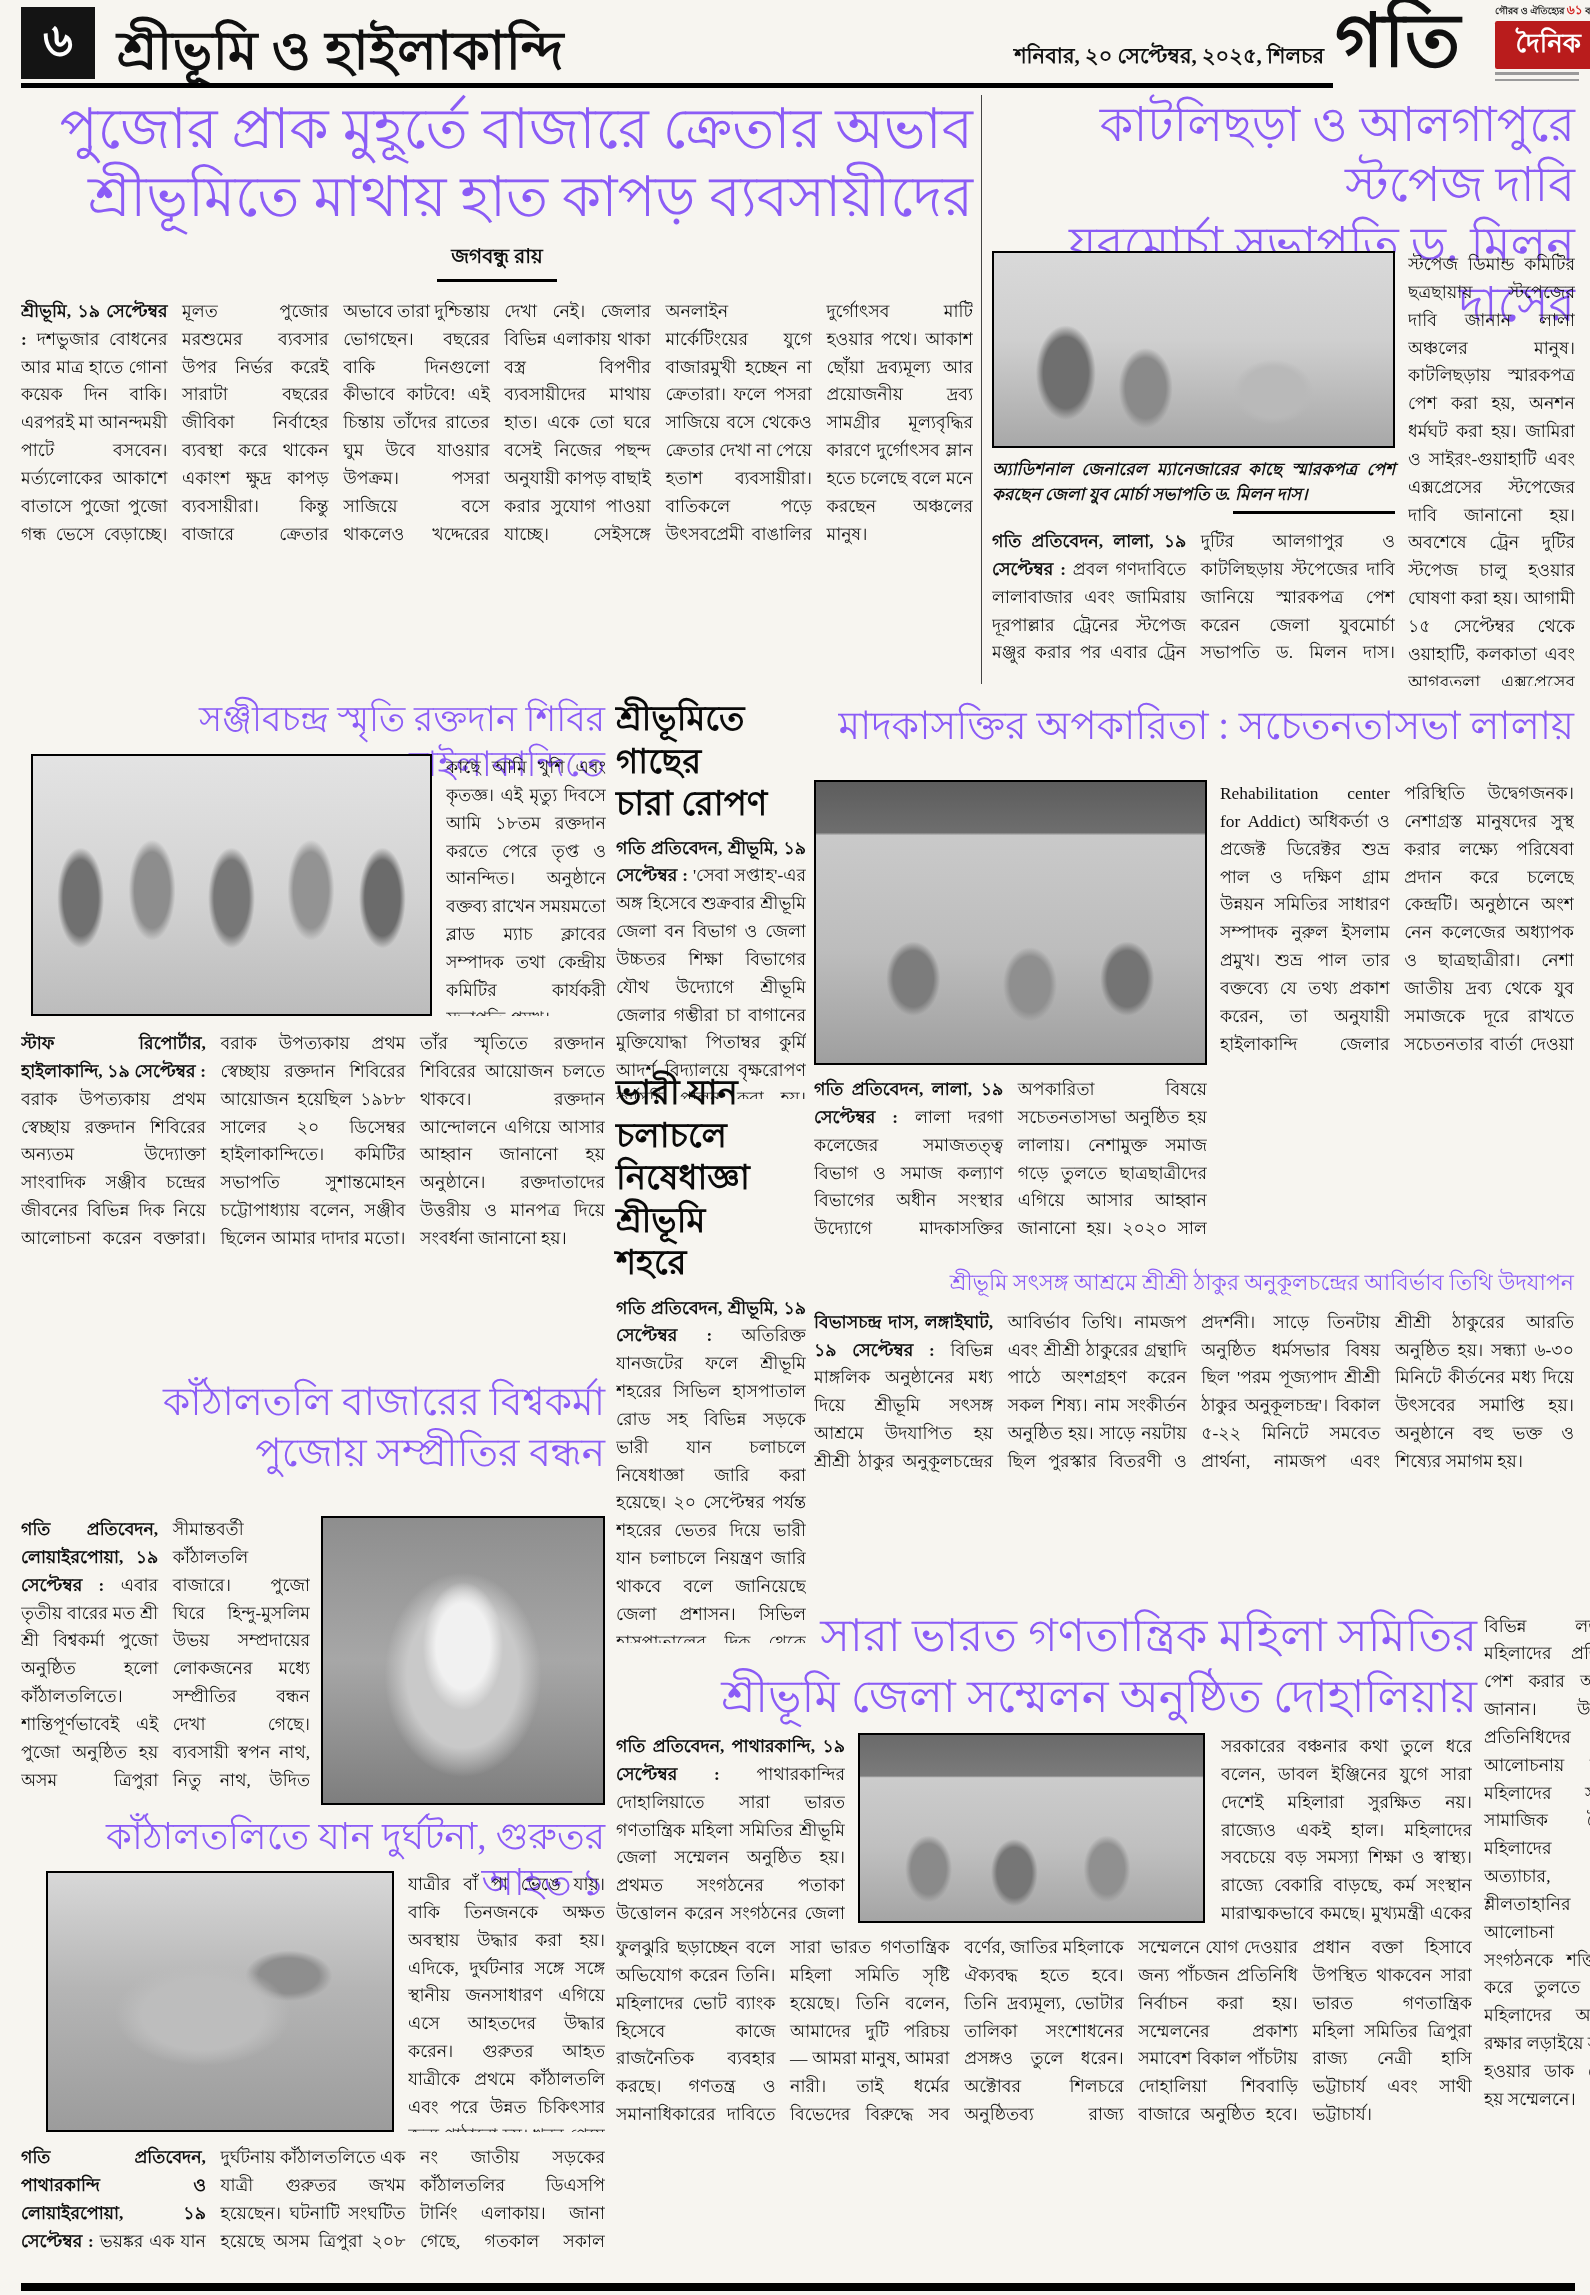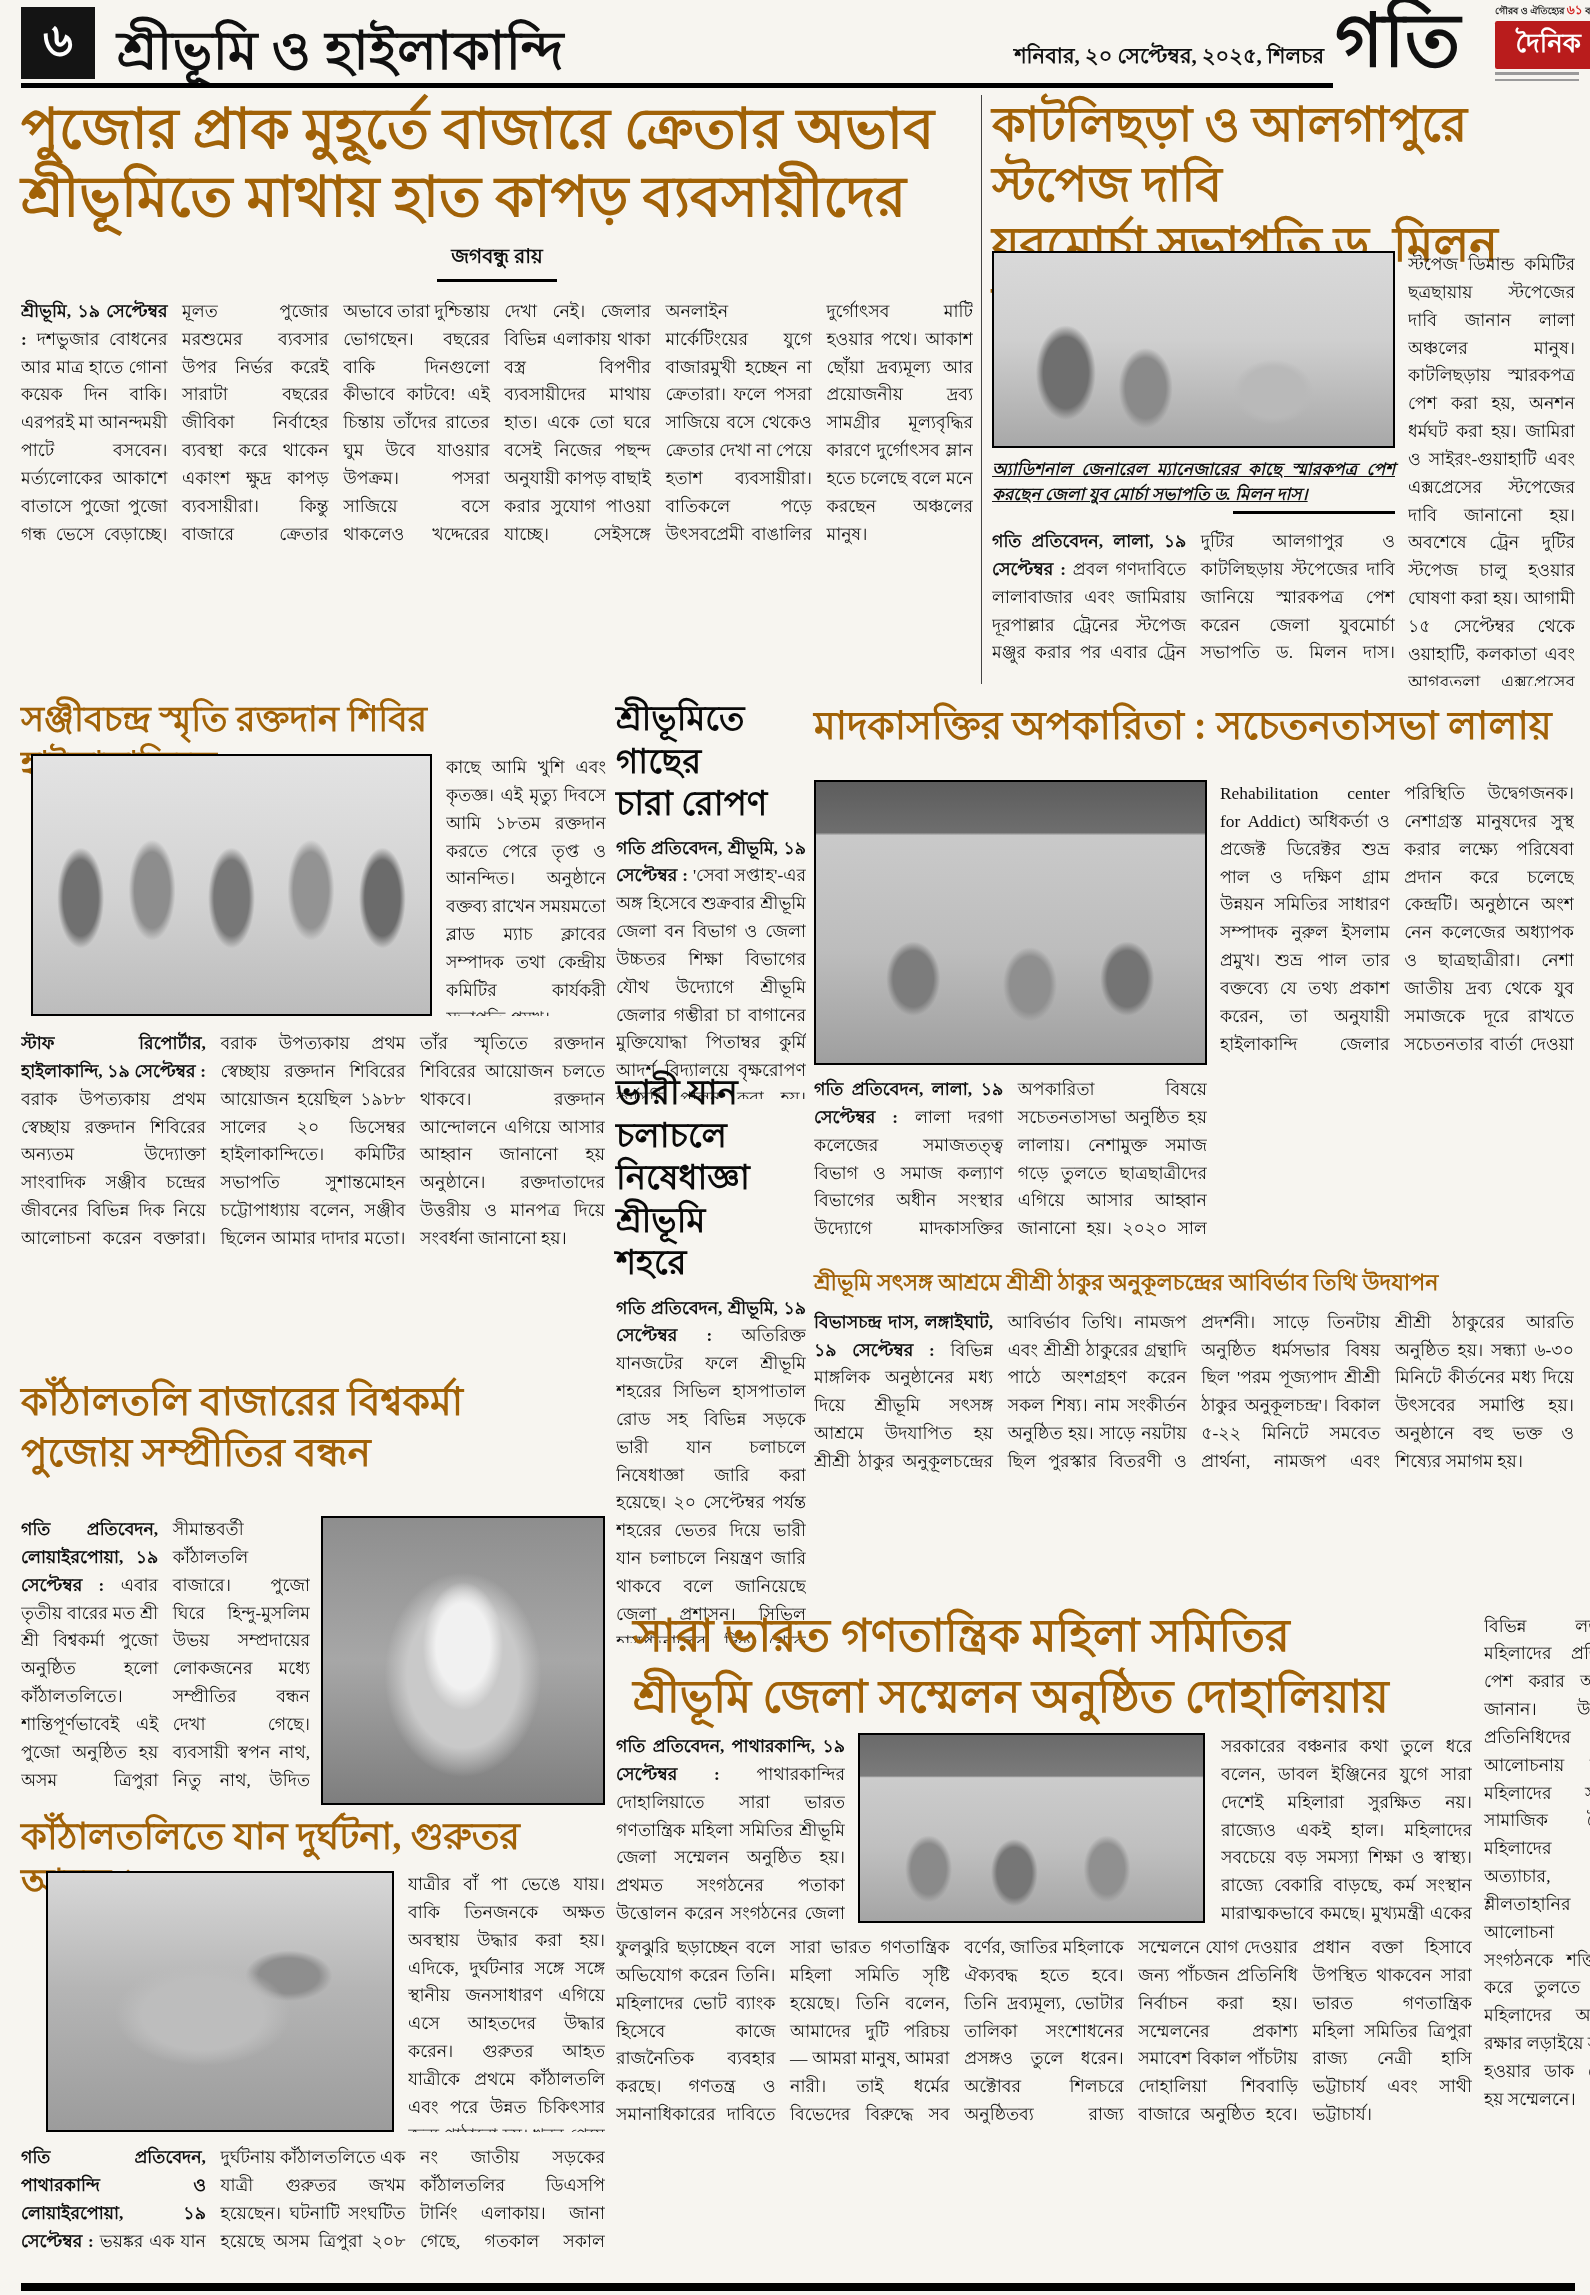--- a/index.html
+++ b/index.html
@@ -15,21 +15,21 @@
   .section-title{font-size:53px;font-weight:bold;letter-spacing:0.6px;white-space:nowrap;}
   .dateline-top{font-size:21px;font-weight:bold;text-align:right;}
   .rule{background:#000;}
   .logo-main{font-size:74px;font-weight:bold;line-height:1;}
   .logo-tag{font-size:9.5px;font-weight:bold;color:#222;white-space:nowrap;}
   .logo-tag b{color:#d42422;font-size:12.3px;}
   .logo-box{background:#b91c1c;color:#fff;font-size:26px;font-weight:bold;
     text-align:center;padding:2.2px 5.6px;border-radius:2.2px;}
   .logo-line{background:#9a9a9a;height:2.8px;margin-top:3.4px;}
   
-  .hl{font-weight:bold;color:#a16207;text-align:left;}
+  .hl{font-weight:normal;color:#8b5cf6;text-align:right;}
   .hl-left{font-weight:bold;color:#0a0a0a;text-align:left;}
   .h100{font-size:56px;line-height:1.22;}
   .h74{font-size:48px;line-height:1.25;}
   .h80{font-size:45px;line-height:1.28;}
   .h70{font-size:39px;line-height:1.3;}
   .h66{font-size:37px;line-height:1.25;}
   .h62{font-size:34px;line-height:1.25;}
   .h58{font-size:22px;line-height:1.3;}
   .h64n{font-size:35px;line-height:1.28;}
   .body-text{font-size:17.4px;line-height:1.6;text-align:justify;overflow:hidden;}
@@ -106,21 +106,21 @@
       <span>দশভুজার বোধনের আর মাত্র হাতে গোনা কয়েক দিন বাকি। এরপরই মা আনন্দময়ী পাটে বসবেন। মর্ত্যলোকের আকাশে বাতাসে পুজো পুজো গন্ধ ভেসে বেড়াচ্ছে। মূলত পুজোর মরশুমের ব্যবসার উপর নির্ভর করেই সারাটা বছরের জীবিকা নির্বাহের ব্যবস্থা করে থাকেন একাংশ ক্ষুদ্র কাপড় ব্যবসায়ীরা। কিন্তু বাজারে ক্রেতার অভাবে তারা দুশ্চিন্তায় ভোগছেন। বছরের বাকি দিনগুলো কীভাবে কাটবে! এই চিন্তায় তাঁদের রাতের ঘুম উবে যাওয়ার উপক্রম। পসরা সাজিয়ে বসে থাকলেও খদ্দেরের দেখা নেই। জেলার বিভিন্ন এলাকায় থাকা বস্ত্র বিপণীর ব্যবসায়ীদের মাথায় হাত। একে তো ঘরে বসেই নিজের পছন্দ অনুযায়ী কাপড় বাছাই করার সুযোগ পাওয়া যাচ্ছে। সেইসঙ্গে অনলাইন মার্কেটিংয়ের যুগে বাজারমুখী হচ্ছেন না ক্রেতারা। ফলে পসরা সাজিয়ে বসে থেকেও ক্রেতার দেখা না পেয়ে হতাশ ব্যবসায়ীরা। বাতিকলে পড়ে উৎসবপ্রেমী বাঙালির দুর্গোৎসব মাটি হওয়ার পথে। আকাশ ছোঁয়া দ্রব্যমূল্য আর প্রয়োজনীয় দ্রব্য সামগ্রীর মূল্যবৃদ্ধির কারণে দুর্গোৎসব ম্লান হতে চলেছে বলে মনে করছেন অঞ্চলের মানুষ।</span>
     </div>
   </div>
 
   <div class="abs" style="left:981px;top:95px;width:1.1px;height:589px;background:#444;"></div>
 
   <div class="abs" style="left:992px;top:95px;width:583px;height:592px;">
     <div class="hl h74">কাটলিছড়া ও আলগাপুরে স্টপেজ দাবি</div>
     <div class="hl h74">যুবমোর্চা সভাপতি ড. মিলন দাসের</div>
     <div class="abs photo ph-office" style="left:0px;top:156px;width:403px;height:197px;"></div>
-    <div class="abs caption" style="left:0px;top:363px;width:403px;text-decoration:underline;">অ্যাডিশনাল জেনারেল ম্যানেজারের কাছে স্মারকপত্র পেশ করছেন জেলা যুব মোর্চা সভাপতি ড. মিলন দাস।</div>
+    <div class="abs caption" style="left:0px;top:363px;width:403px;">অ্যাডিশনাল জেনারেল ম্যানেজারের কাছে স্মারকপত্র পেশ করছেন জেলা যুব মোর্চা সভাপতি ড. মিলন দাস।</div>
     <div class="abs rule" style="left:241px;top:416px;width:162px;height:3.4px;"></div>
     <div class="abs body-text cols-2" style="left:0px;top:433px;width:403px;height:158px;">
       <span class="dl">গতি প্রতিবেদন, লালা, ১৯ সেপ্টেম্বর :</span>
       <span>প্রবল গণদাবিতে লালাবাজার এবং জামিরায় দূরপাল্লার ট্রেনের স্টপেজ মঞ্জুর করার পর এবার ট্রেন দুটির আলগাপুর ও কাটলিছড়ায় স্টপেজের দাবি জানিয়ে স্মারকপত্র পেশ করেন জেলা যুবমোর্চা সভাপতি ড. মিলন দাস। স্মারকপত্রটি অ্যাডিশনাল জেনারেল ম্যানেজারের কাছে পেশ করা হয়। দাবি মেনে আলগাপুর ও কাটলিছড়ায় ট্রেন দুটির স্টপেজ চালু হওয়ার ঘোষণা করা হয়।</span>
     </div>
     <div class="abs body-text" style="left:416px;top:156px;width:167px;height:435px;">স্টপেজ ডিমান্ড কমিটির ছত্রছায়ায় স্টপেজের দাবি জানান লালা অঞ্চলের মানুষ। কাটলিছড়ায় স্মারকপত্র পেশ করা হয়, অনশন ধর্মঘট করা হয়। জামিরা ও সাইরং-গুয়াহাটি এবং এক্সপ্রেসের স্টপেজের দাবি জানানো হয়। অবশেষে ট্রেন দুটির স্টপেজ চালু হওয়ার ঘোষণা করা হয়। আগামী ১৫ সেপ্টেম্বর থেকে ওয়াহাটি, কলকাতা এবং আগরতলা এক্সপ্রেসের স্টপেজ চালু হচ্ছে। ট্রেন ৬:২৩ আসবে, ৬:৫৫ ছাড়বে; বিকাল ৩:০০ ছাড়বে কলকাতা; সকাল ৯:০০ ছাড়বে। বিকাল ৫:৪৩ মিনিটে সাইরং-ওয়াহাটি ট্রেন লালাবাজার স্টপেজে থামবে।</div>
   </div>
 
   <div class="abs" style="left:21px;top:698px;width:584px;height:667px;">
     <div class="hl h64n">সঞ্জীবচন্দ্র স্মৃতি রক্তদান শিবির হাইলাকান্দিতে</div>

